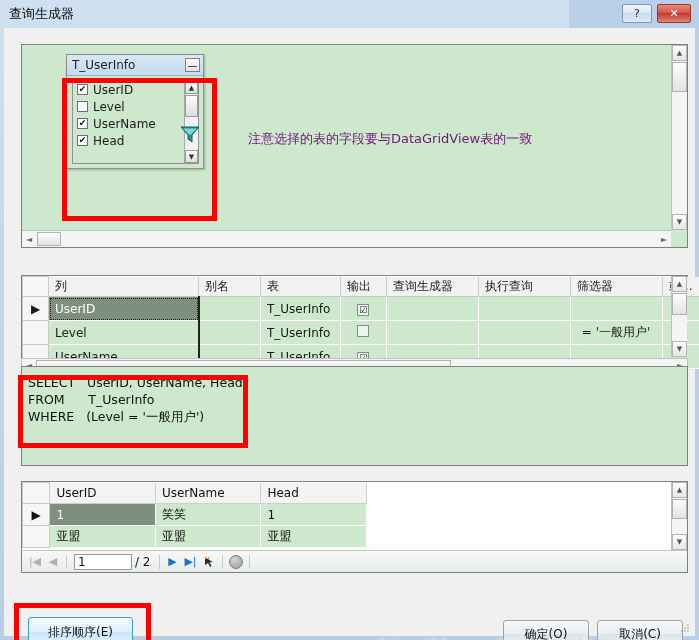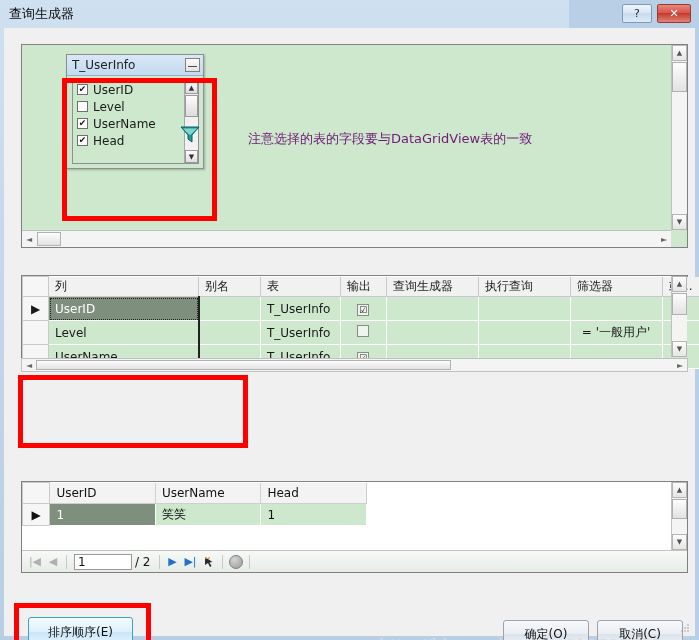--- a/index.html
+++ b/index.html
@@ -378,36 +378,47 @@
         <div class="vs-arrow" style="bottom:0">▼</div>
       </div>
     </div>
 
     <div style="position:absolute;left:17px;top:330px;width:667px;height:14px;background:#f4f4f4;border:1px solid #c0c0c0;box-sizing:border-box;">
       <div class="hs-arrow" style="left:0;height:12px">◄</div>
       <div class="hs-thumb" style="left:14px;width:415px;height:10px;top:1px"></div>
       <div class="hs-arrow" style="right:0;height:12px">►</div>
     </div>
 
+    <div class="pane" id="sql-pane">
+      <div class="sql-text">SELECT   UserID, UserName, Head
+FROM      T_UserInfo
+WHERE   (Level = '一般用户')</div>
+    </div>
     <div class="red-box" id="redbox-sql"></div>
 
     <div class="pane" id="result-pane" style="background:#ffffff">
       <table class="rtable">
         <tbody>
             <tr>
           <th class="rowhdr"></th>
           <th style="width:100px">UserID</th>
           <th style="width:100px">UserName</th>
           <th style="width:100px">Head</th>
         </tr>
         <tr>
           <td class="rowhdr">▶</td>
           <td class="rsel">1</td>
           <td>笑笑</td>
           <td>1</td>
+        </tr>
+        <tr>
+          <td class="rowhdr"></td>
+          <td>亚盟</td>
+          <td>亚盟</td>
+          <td>亚盟</td>
         </tr>
       </tbody>
         </table>
 
       <div class="vscroll" style="bottom:22px">
         <div class="vs-arrow" style="top:0">▲</div>
         <div class="vs-thumb" style="top:17px;height:20px"></div>
         <div class="vs-arrow" style="bottom:0">▼</div>
       </div>
 

